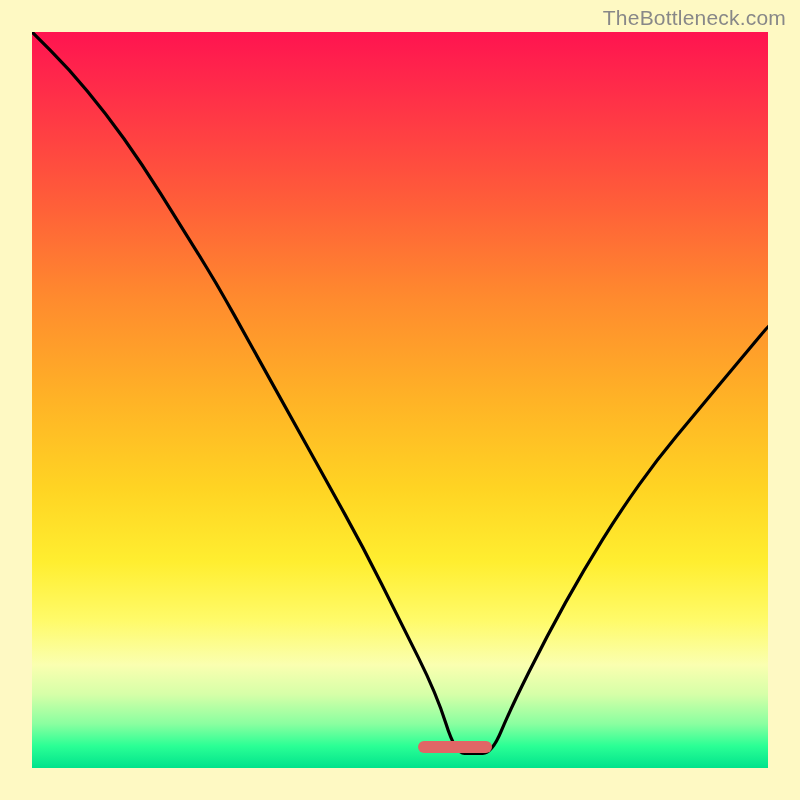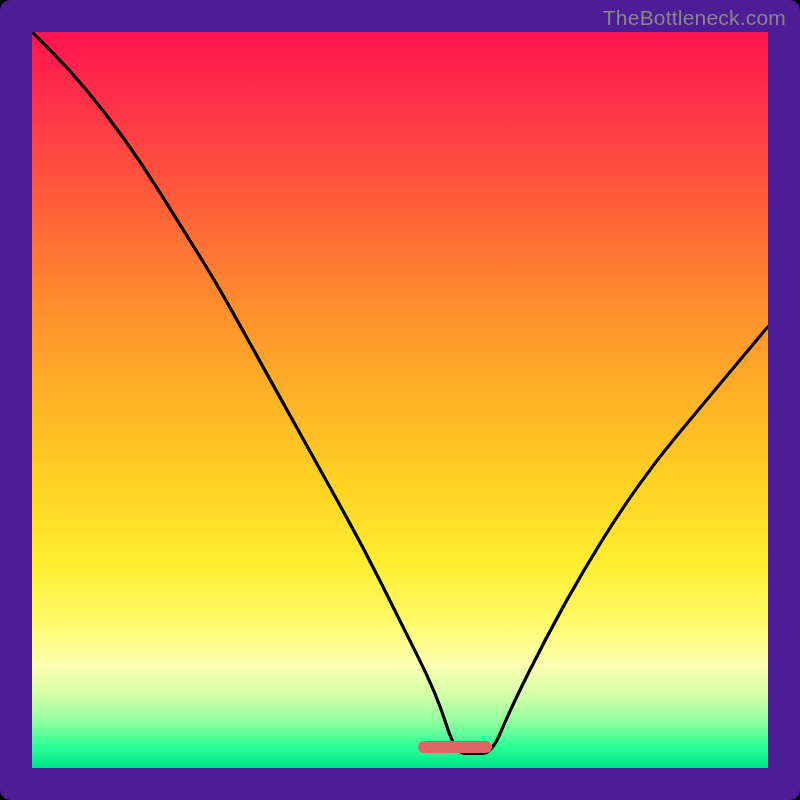--- a/index.html
+++ b/index.html
@@ -10,22 +10,21 @@
     background: #000;
     font-family: Arial, Helvetica, sans-serif;
     overflow: hidden;
   }
   .frame {
     position: absolute;
     left: 0;
     top: 0;
     width: 800px;
     height: 800px;
-    background: #4c1d95;
-    border-radius: 10px;
+    background: #fef9c3;
   }
   .plot-area {
     position: absolute;
     left: 32px;
     top: 32px;
     width: 736px;
     height: 736px;
     overflow: hidden;
   }
   .gradient-bg {

